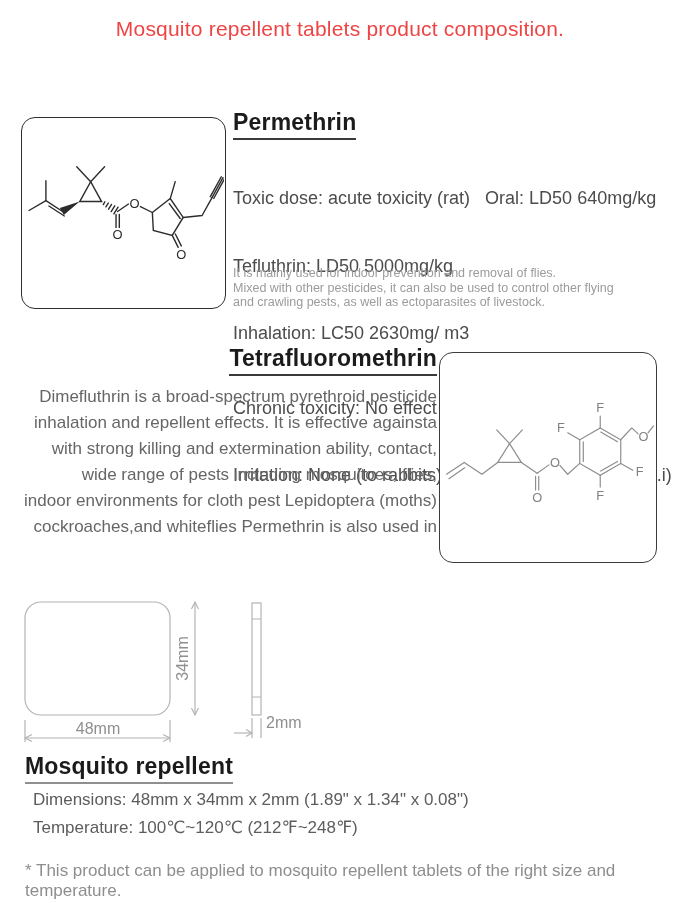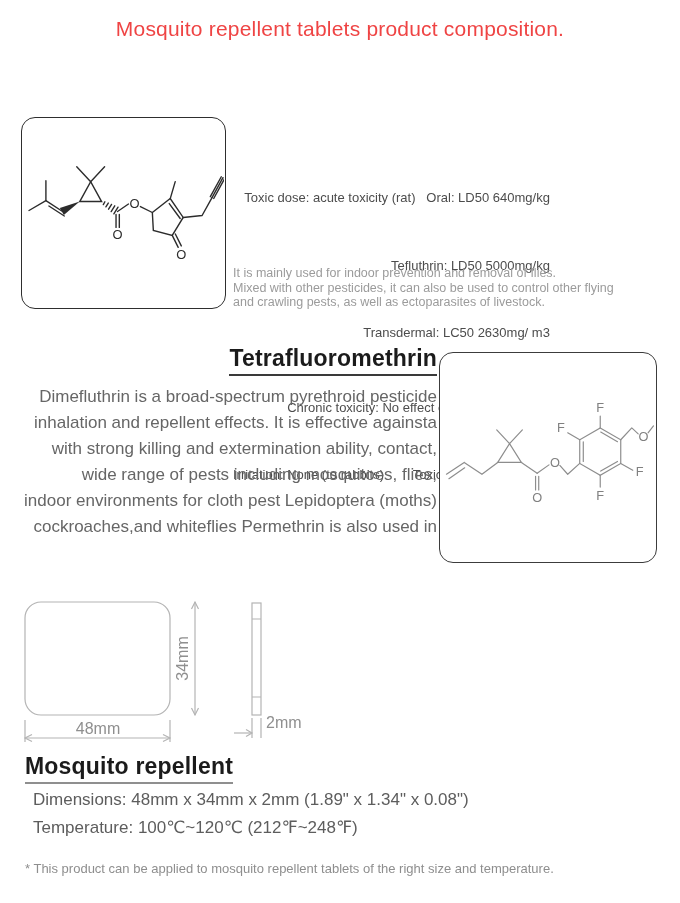--- a/index.html
+++ b/index.html
@@ -17,26 +17,26 @@
   }
   .box1{left:21px;top:117px;width:205px;height:192px;}
   .box2{left:439px;top:352px;width:218px;height:211px;border-width:1.3px;border-color:#3c3c3c;}
   .heading{
     font-size:23px;font-weight:700;color:#1b1b1b;
     border-bottom:2px solid #3a3a3a;padding-bottom:2px;display:inline-block;letter-spacing:.2px;
   }
   .perm-heading{left:233px;top:109px;}
   .tetra-heading{right:243px;top:345px;}
   .mr-heading{left:25px;top:753px;border-bottom-color:#8f8f8f;}
-  .toxlines{left:233px;top:142px;font-size:13px;color:#4c4c4c;line-height:22.5px;white-space:pre-wrap;text-align:right;}
+  .toxlines{left:233px;top:142px;font-size:18px;color:#4c4c4c;line-height:22.5px;white-space:pre-wrap;}
   .toxlines .grp2{margin-top:7px;}
   .notes{left:233px;top:266px;font-size:12.5px;color:#9b9b9b;line-height:14.6px;}
   .tetra-par{left:8px;top:384px;width:429px;text-align:right;font-size:17px;color:#666;line-height:26px;}
   .dims-text{left:25px;font-size:17px;color:#5d5d5d;margin-left:8px;}
-  .footnote{left:25px;top:861px;font-size:13px;color:#8e8e8e;}
+  .footnote{left:25px;top:861px;font-size:17px;color:#8e8e8e;}
   svg text{font-family:"Liberation Sans","DejaVu Sans",sans-serif;}
   .mol1 path,.mol1 line{stroke:#2c2c2c;stroke-width:1.4;fill:none;stroke-linecap:round;}
   .mol1 .wedge{fill:#2c2c2c;stroke:none;}
   .mol1 text{fill:#2c2c2c;font-size:13px;}
   .mol2 path,.mol2 line{stroke:#8d8d8d;stroke-width:1.2;fill:none;stroke-linecap:round;}
   .mol2 text{fill:#808080;font-size:13px;}
   .tech path,.tech line,.tech rect{stroke:#b4b4b4;stroke-width:1.2;fill:none;}
   .tech text{fill:#8f8f8f;font-size:16px;}
 </style>
 </head>
@@ -72,24 +72,25 @@
       <path d="M149,81 L154,64"></path>
 
       <path d="M162,100 L181,98 M181,98 L191,80"></path>
       <path d="M191,80 L202,60 M192.7,80.9 L203.7,60.9 M189.3,79.1 L200.3,59.1"></path>
 
       <path d="M151,118 L157,130 M154.1,116.6 L160.1,128.6"></path>
       <text x="160" y="142" text-anchor="middle">O</text>
     </svg>
   </div>
 
+  <span class="abs heading perm-heading">Permethrin</span>
   <div class="abs toxlines">
     <div>Toxic dose: acute toxicity (rat)   Oral: LD50 640mg/kg</div>
     <div>Tefluthrin: LD50 5000mg/kg</div>
-    <div>Transdermal: LC50 2630mg/ m3</div>
+    <div>Inhalation: LC50 2630mg/ m3</div>
     <div class="grp2">Chronic toxicity: No effect on rats at 5000ppm</div>
     <div>Irritation: None (to rabbits)        Toxicity class: WHO(a.i)</div>
   </div>
   <div class="abs notes">
     <div>It is mainly used for indoor prevention and removal of flies.</div>
     <div>Mixed with other pesticides, it can also be used to control other flying</div>
     <div>and crawling pests, as well as ectoparasites of livestock.</div>
   </div>
 
   <span class="abs heading tetra-heading">Tetrafluoromethrin</span>

